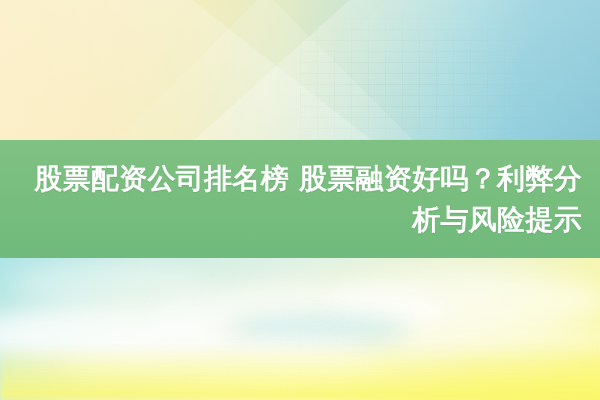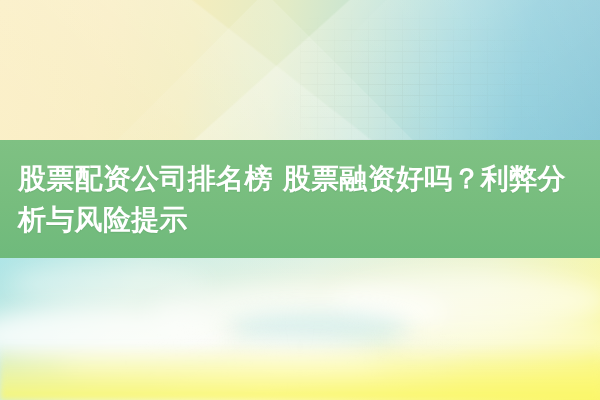--- a/index.html
+++ b/index.html
@@ -82,21 +82,21 @@
     height: 118px;
     background: linear-gradient(180deg, #7fc183 0%, #77bd7e 55%, #6fba7c 100%);
     display: flex;
     align-items: center;
     justify-content: center;
   }
   .title-band .headline {
     width: 564px;
     margin: 0;
     padding: 0;
-    text-align: left;
+    text-align: right;
     color: #ffffff;
     font-size: 28px;
     font-weight: bold;
     line-height: 41px;
     letter-spacing: 0.3px;
     font-family: "DejaVu Sans", "Liberation Sans", sans-serif;
     text-shadow: 0 1px 1px rgba(60,120,70,0.18);
     white-space: normal;
     word-break: break-all;
   }

